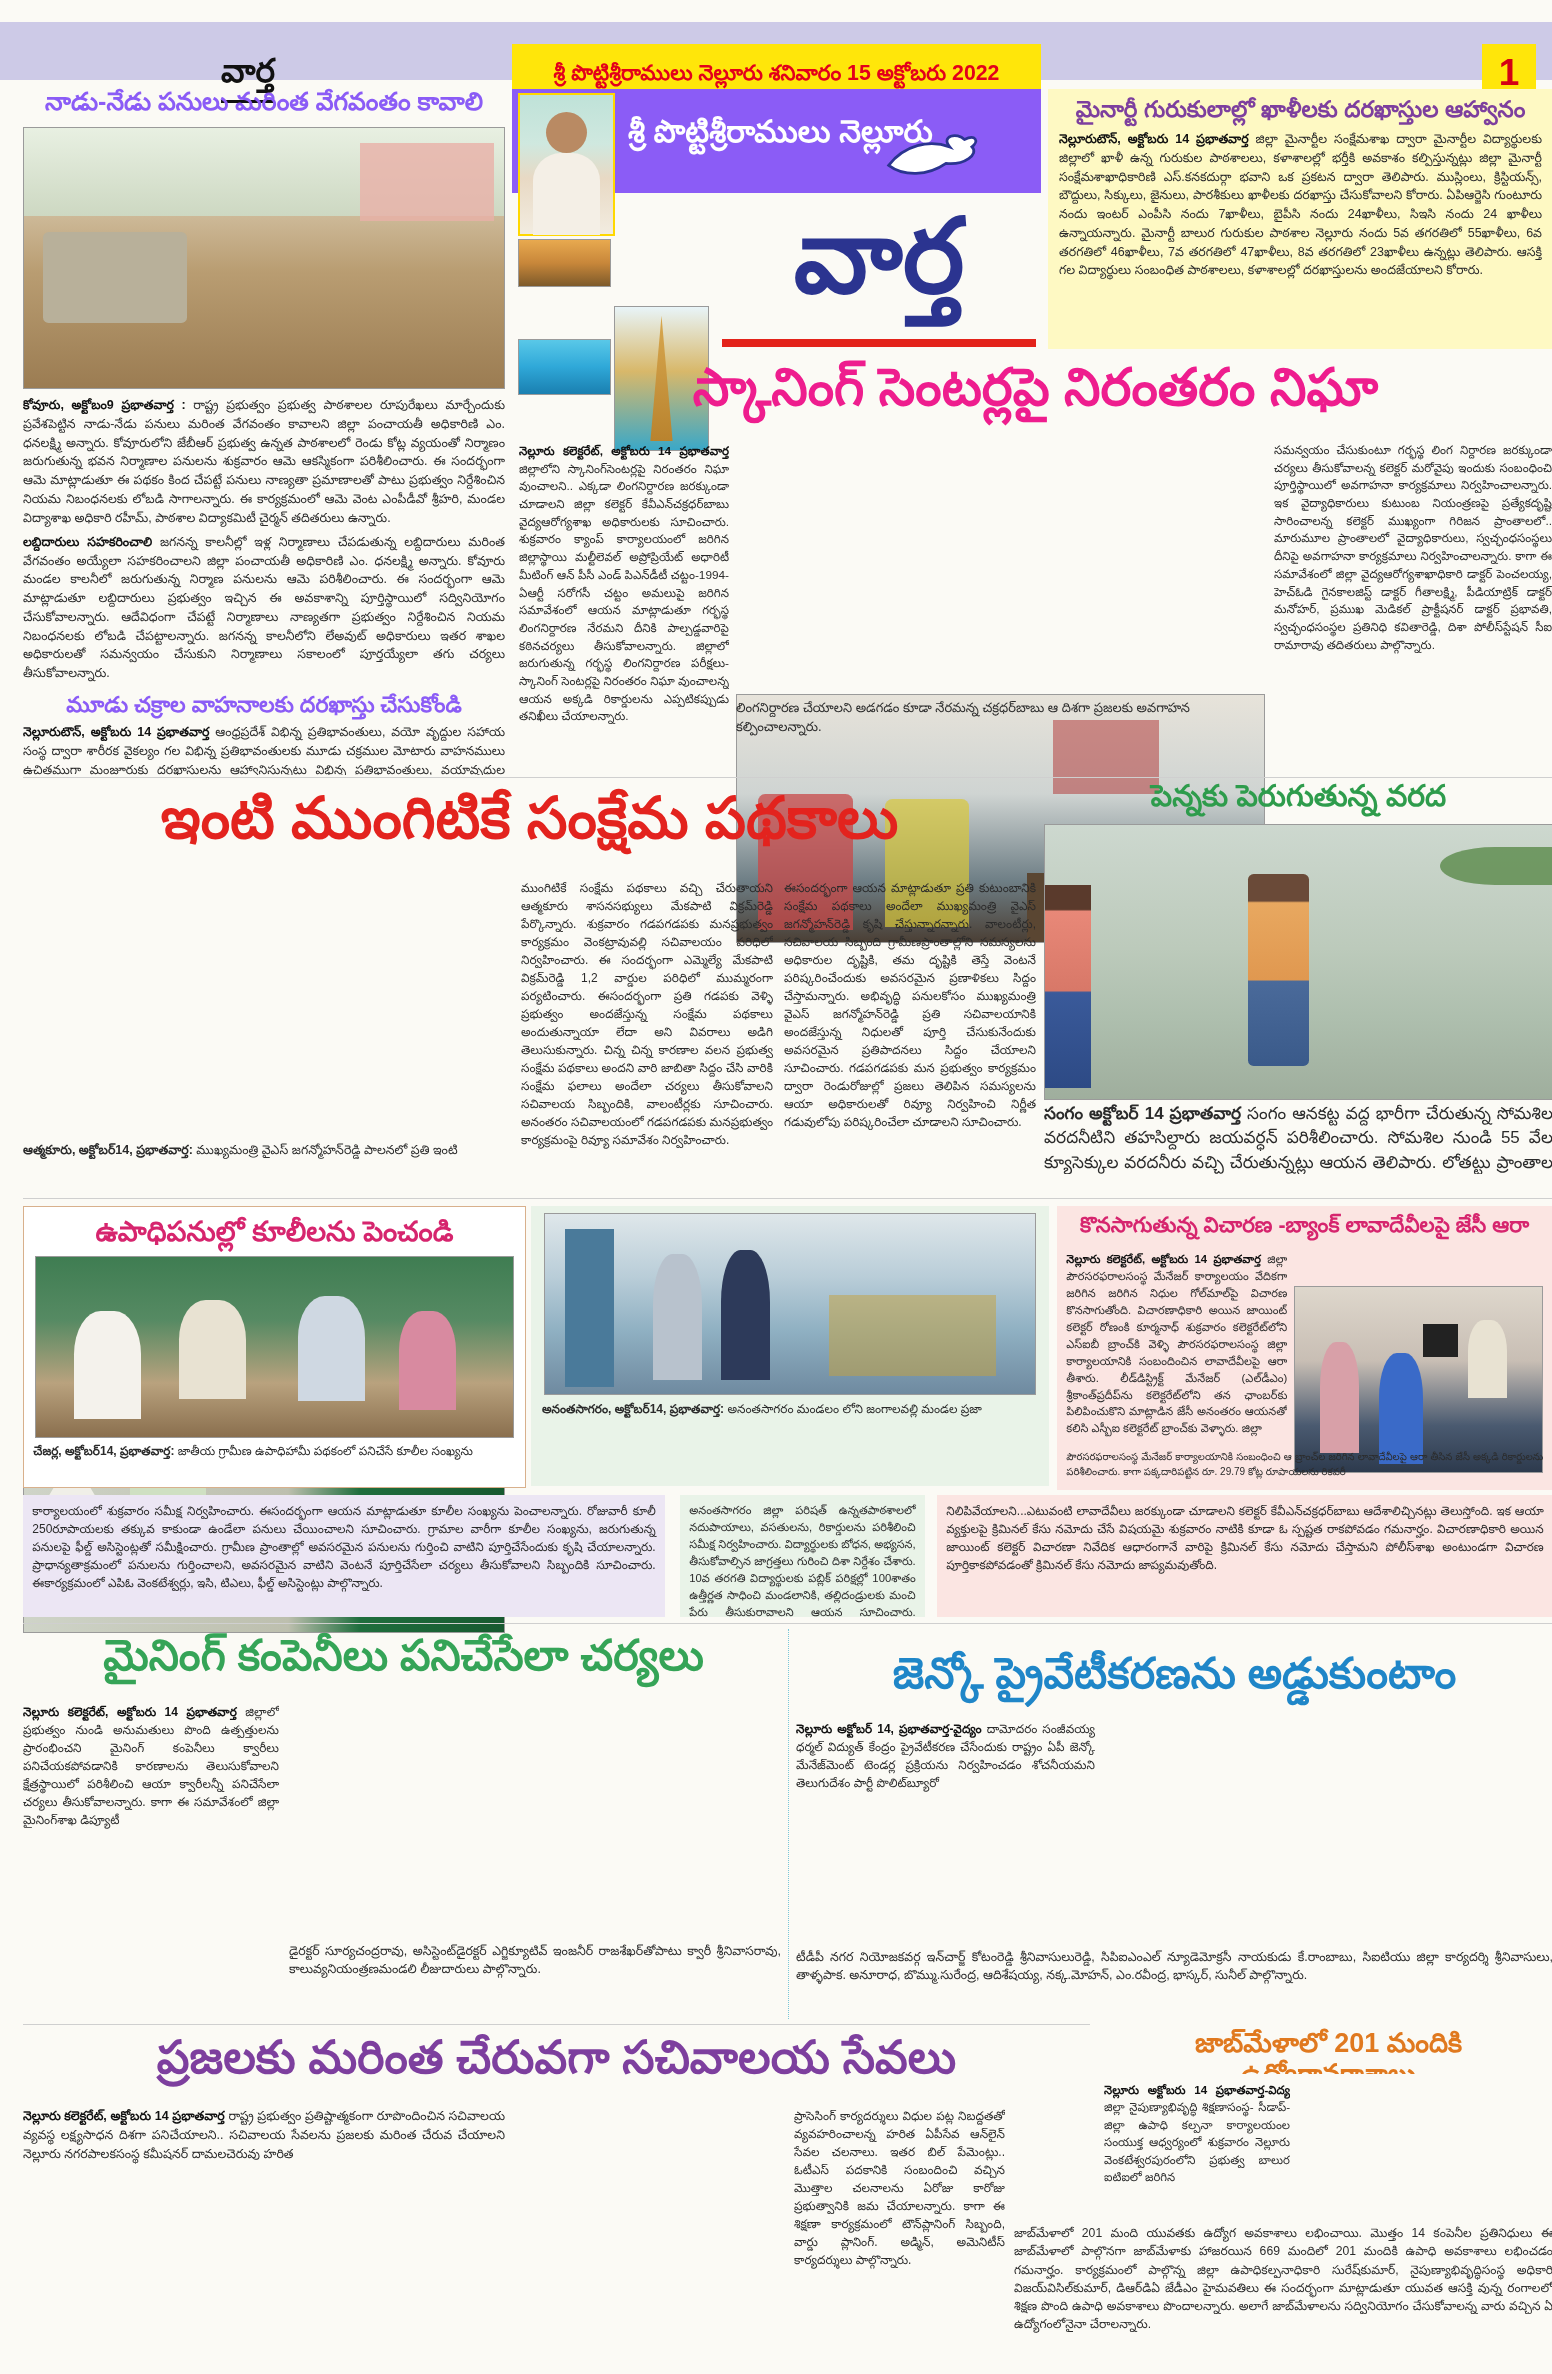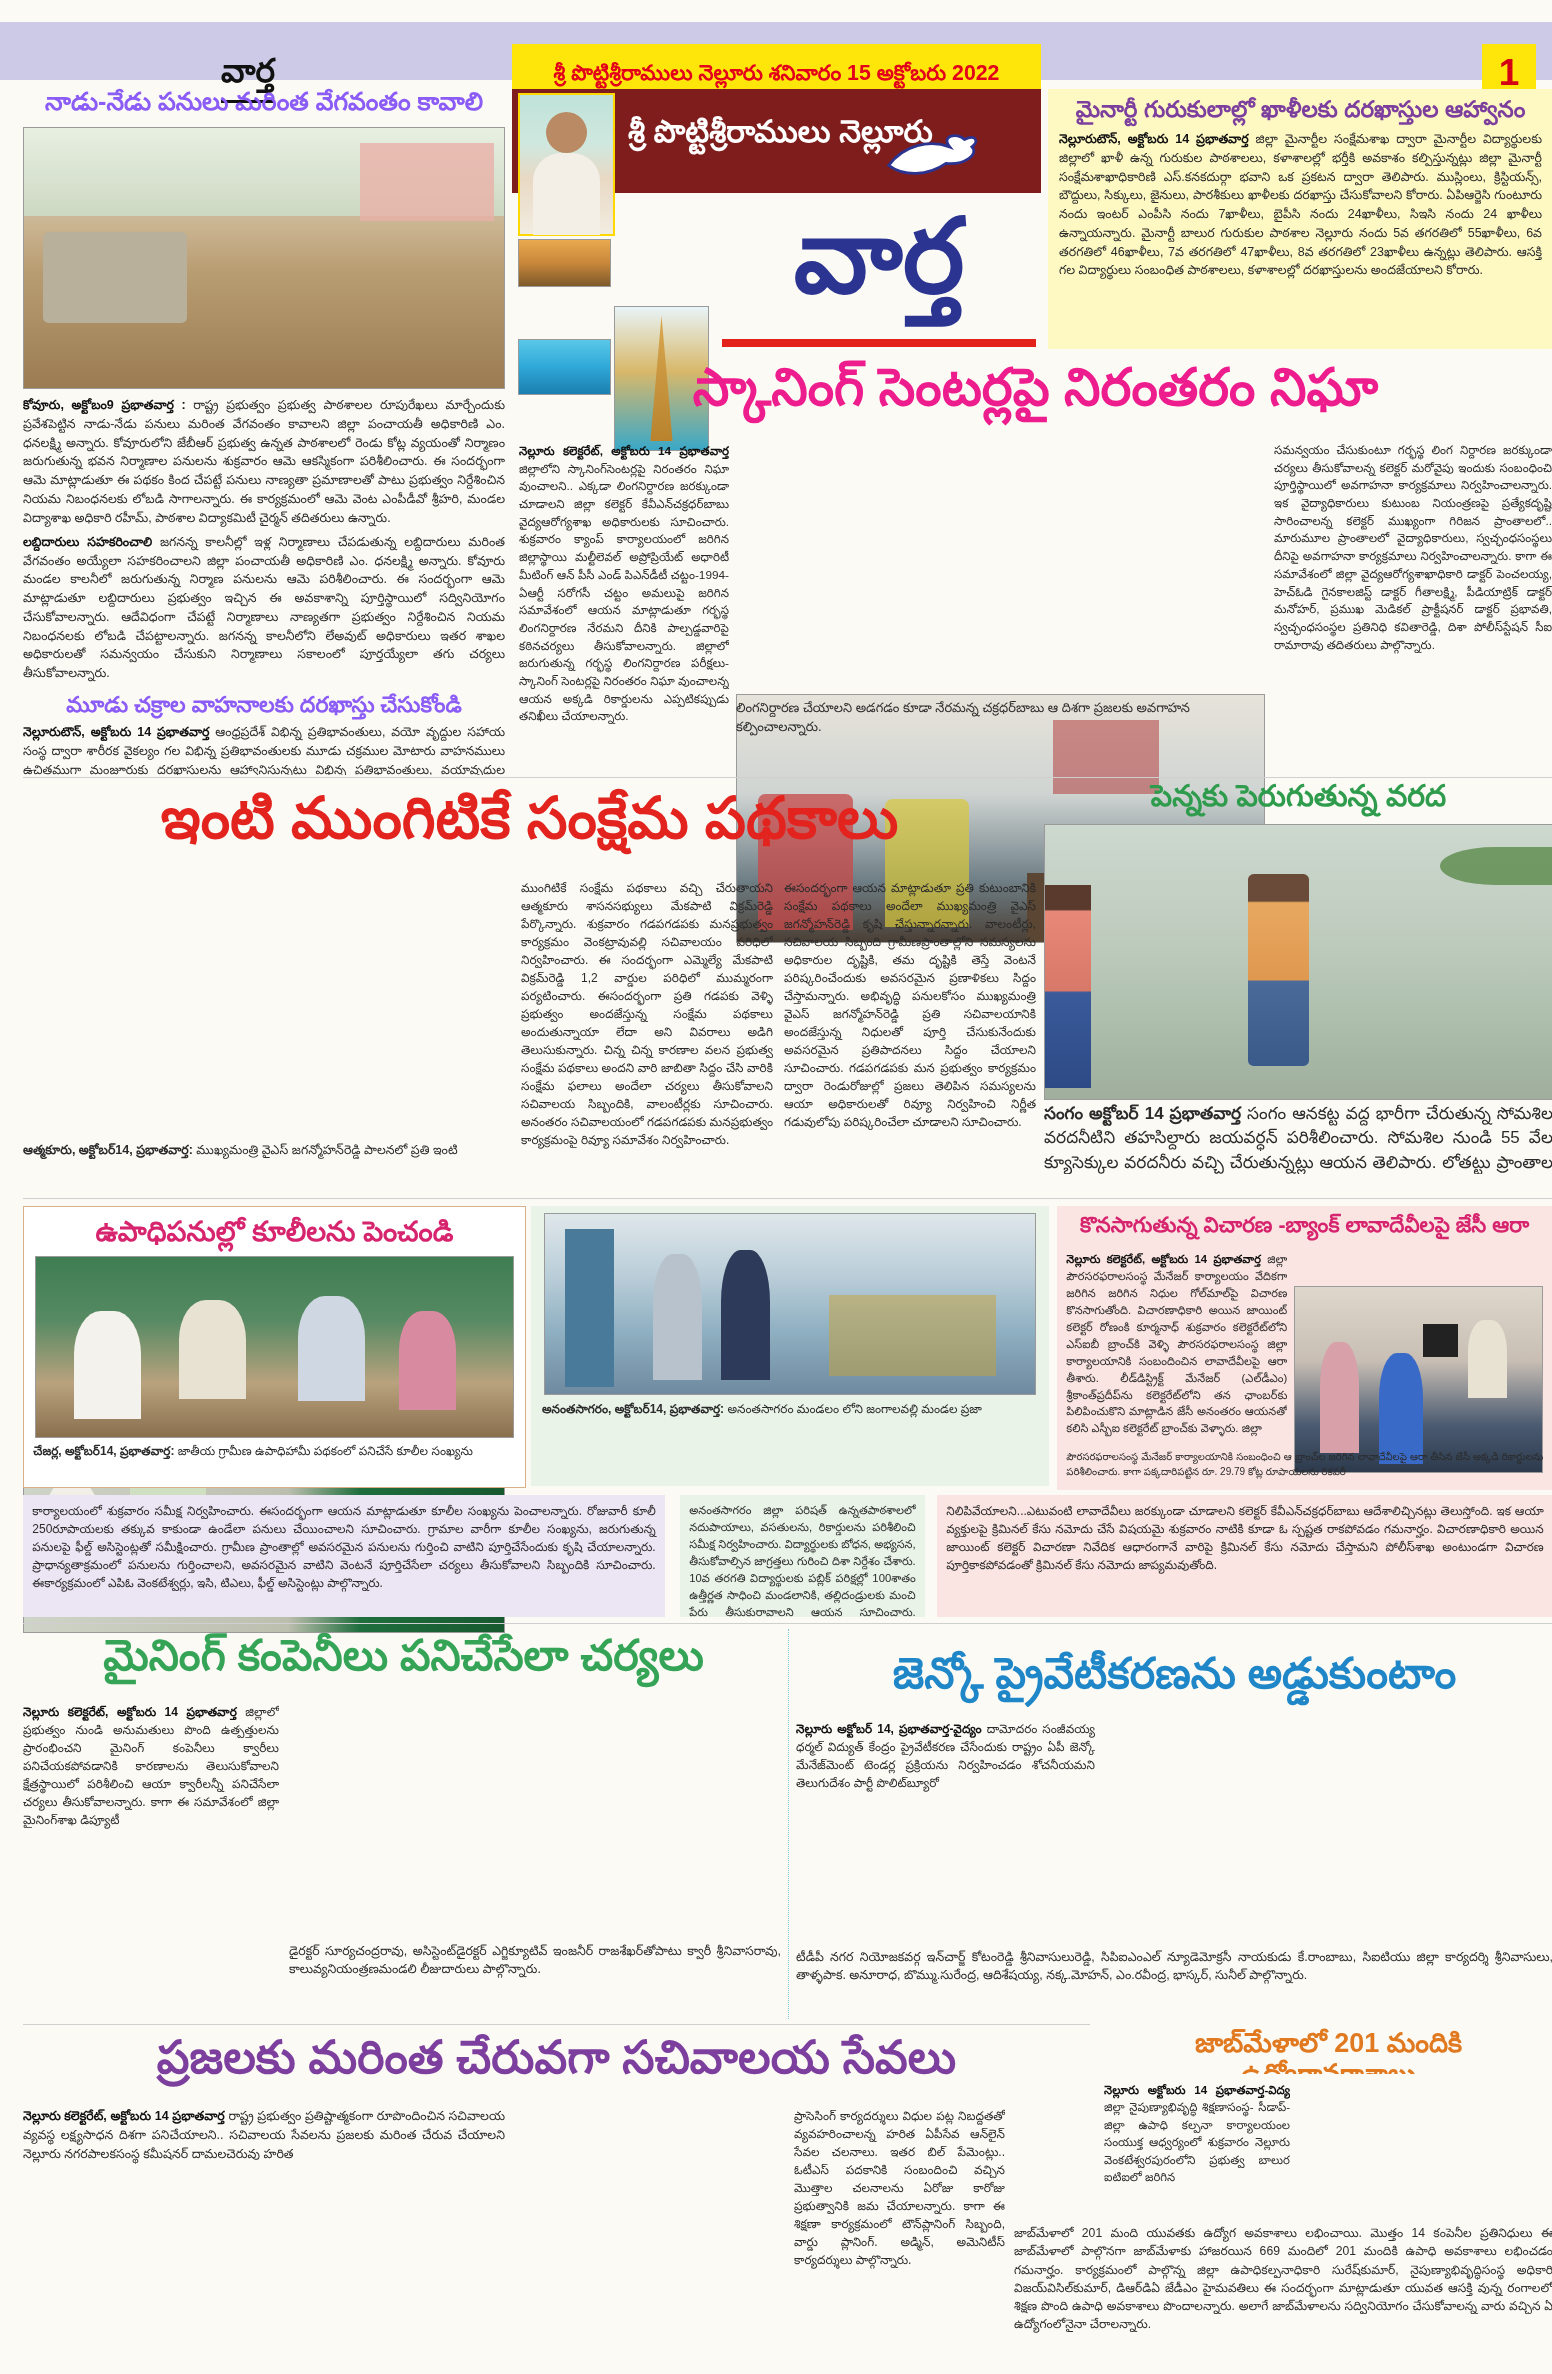--- a/index.html
+++ b/index.html
@@ -19,21 +19,21 @@
   .photo{border:0.9px solid #9a9a9a;box-sizing:border-box;position:relative;overflow:hidden;}
   .pp{position:absolute;}
   
   .topbar{left:0;top:22px;width:1553px;height:58px;background:#cdcae7;}
   .toplogo{left:221px;top:30px;font-size:33px;font-weight:bold;color:#111;border-bottom:3.7px solid #111;padding-bottom:1.9px;}
   .datestrip{left:512px;top:22px;width:529px;height:58px;background:#ffe60a;color:#e3001b;
     font-weight:bold;font-size:21.3px;text-align:center;line-height:58px;}
   .pagenum{left:1482px;top:22px;width:54px;height:58px;background:#ffe60a;color:#d40014;
     font-weight:bold;font-size:37px;text-align:center;line-height:58px;}
   
-  .mh-banner{left:512px;top:89px;width:529px;height:104px;background:#7f1d1d;}
+  .mh-banner{left:512px;top:89px;width:529px;height:104px;background:#8b5cf6;}
   .mh-banner-t{position:absolute;left:116px;top:26px;width:403px;color:#fff;font-weight:bold;font-size:31px;line-height:1.1;}
   .mh-portrait{left:518px;top:93px;width:93px;height:139px;border:2.8px solid #ffd800;
     background:linear-gradient(180deg,#bfe2d8 0%,#cfe8df 35%,#e8d9c4 60%,#f2ece0 100%);z-index:3;}
   .mh-brand{left:719px;top:182px;width:320px;height:156px;color:#2b3490;font-weight:bold;font-size:104px;line-height:148px;text-align:center;}
   .mh-redbar{left:722px;top:339px;width:314px;height:8.3px;background:#e3231a;}
   
   .c-blue{color:#8b5cf6;} .c-mag{color:#ee1d8e;} .c-red{color:#e3231e;} .c-green{color:#2e9c4c;}
   .c-ltblue{color:#1f86c8;} .c-purple{color:#7d3f9e;} .c-orange{color:#e0791f;} .c-mag2{color:#d6256e;}
   .sep{background:#cfcfcf;}
   .vsep{border-left:1.9px dotted #79c6d8;}

